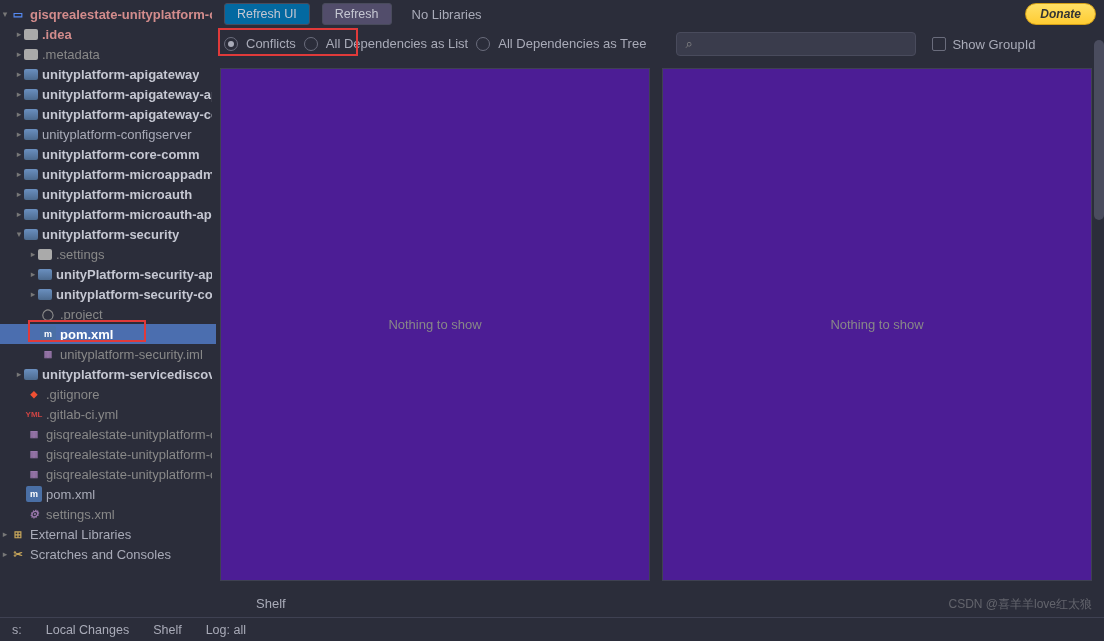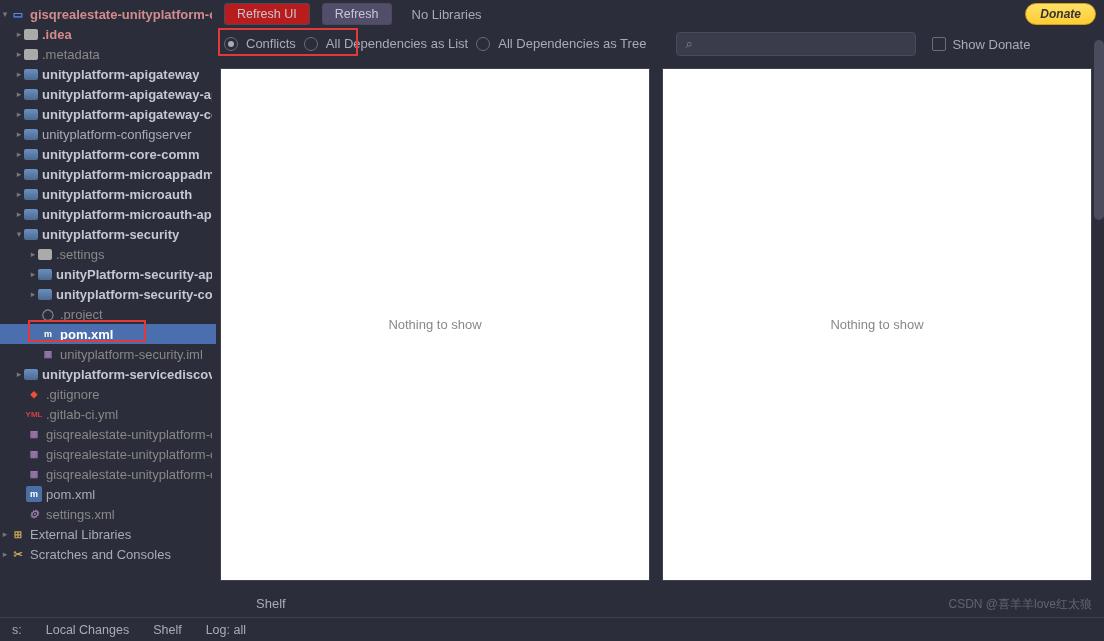--- a/index.html
+++ b/index.html
@@ -20,34 +20,34 @@
 .icon.iml { color: #9876aa; font-size: 9px; }
 .icon.lib { color: #c7a65b; font-size: 10px; }
 .tree-item .label { overflow: hidden; text-overflow: clip; }
 .tree-item .label.bold { font-weight: 600; color: #c5c7d2; }
 .tree-item .label.sel { font-weight: 600; color: #fff; }
 .tree-item .label.pink { color: #d38c8c; font-weight: 600; }
 .tree-item .label.dim { color: #888; }
 .red-box { border: 2px solid #e03a3a; position: absolute; pointer-events: none; }
 .editor-area { flex: 1; display: flex; flex-direction: column; background: #2b2d3a; position: relative; }
 .top-toolbar { display: flex; align-items: center; padding: 4px 8px; gap: 12px; height: 28px; }
-.btn { background: #b91c1c; color: #c5c7d2; border: 1px solid #494b5c; border-radius: 3px; padding: 3px 12px; cursor: pointer; font-size: 12.5px; }
+.btn { background: #0369a1; color: #c5c7d2; border: 1px solid #494b5c; border-radius: 3px; padding: 3px 12px; cursor: pointer; font-size: 12.5px; }
 .top-toolbar .txt { color: #a9abb8; margin-left: 8px; }
 .donate-btn { margin-left: auto; background: linear-gradient(#ffe066, #ffcc33); color: #333; border: 1px solid #d4a017; border-radius: 12px; padding: 3px 14px; font-weight: bold; font-style: italic; cursor: pointer; font-size: 12px; }
 .options-row { display: flex; align-items: flex-start; padding: 4px 8px; gap: 30px; position: relative; }
 .radio-group { display: flex; flex-direction: row; gap: 8px; padding-top: 4px; }
 .radio-item { display: flex; align-items: center; gap: 8px; cursor: pointer; }
 .radio-circle { width: 14px; height: 14px; border: 1.5px solid #6a6c7c; border-radius: 50%; display: flex; align-items: center; justify-content: center; flex-shrink: 0; }
 .radio-circle.checked::after { content: ""; width: 6px; height: 6px; background: #a9abb8; border-radius: 50%; }
 .search-row { display: flex; align-items: center; gap: 16px; }
 .search-box { background: #3a3c4c; border: 1px solid #494b5c; border-radius: 4px; width: 240px; height: 24px; display: flex; align-items: center; padding: 0 8px; color: #888; }
 .chk { display: flex; align-items: center; gap: 6px; cursor: pointer; }
 .chk-box { width: 14px; height: 14px; border: 1.5px solid #6a6c7c; border-radius: 2px; }
 .panels-row { flex: 1; display: flex; gap: 12px; padding: 8px 12px 8px 4px; }
-.panel { flex: 1; border: 1px solid #3f4152; background: #ffffff; display: flex; align-items: center; justify-content: center; color: #888; }
+.panel { flex: 1; border: 1px solid #3f4152; background: #4c1d95; display: flex; align-items: center; justify-content: center; color: #888; }
 .bottom-tabs { display: flex; height: 28px; align-items: center; padding-left: 24px; gap: 0; position: relative; }
 .tab { padding: 4px 14px; cursor: pointer; border: 2px solid transparent; }
 .tab.active { border: 2px solid #e03a3a; }
 .status-bar { height: 24px; background: #2b2d3a; border-top: 1px solid #3f4152; display: flex; align-items: center; padding: 0 12px; gap: 24px; font-size: 12.5px; }
 .watermark { position: absolute; right: 12px; bottom: 28px; color: rgba(200,200,200,0.35); font-size: 12px; pointer-events: none; }
 .scrollbar { position: absolute; right: 0; top: 40px; width: 10px; height: 180px; background: #4a4c5e; border-radius: 5px; }
 </style>
 </head>
 <body>
 
@@ -210,21 +210,21 @@
           <span>All Dependencies as Tree</span>
         </div>
         <div class="red-box" style="left:-6px; top:-4px; width:140px; height:28px;"></div>
       </div>
       <div class="search-row">
         <div class="search-box">
           <span>⌕</span>
         </div>
         <div class="chk">
           <span class="chk-box"></span>
-          <span>Show Donate</span>
+          <span>Show GroupId</span>
         </div>
       </div>
     </div>
 
     <div class="panels-row">
       <div class="panel">
         <span>Nothing to show</span>
       </div>
       <div class="panel">
         <span>Nothing to show</span>

